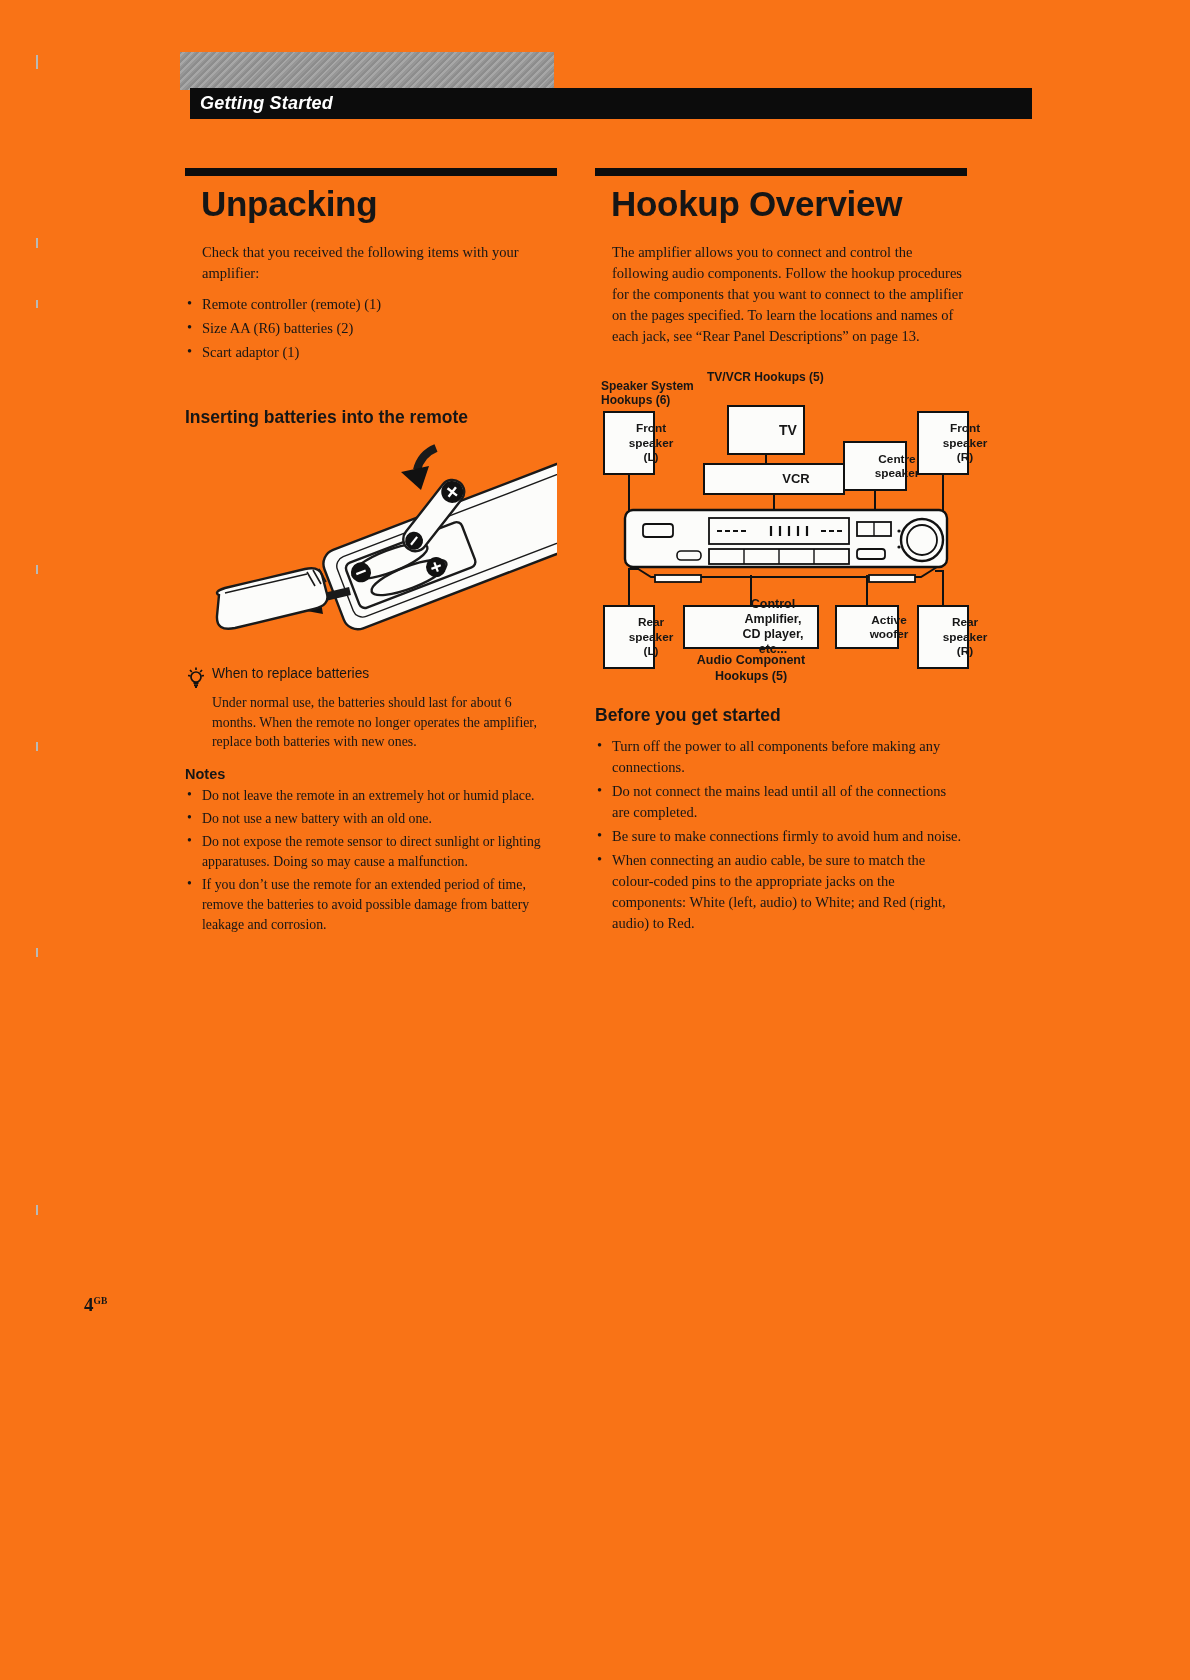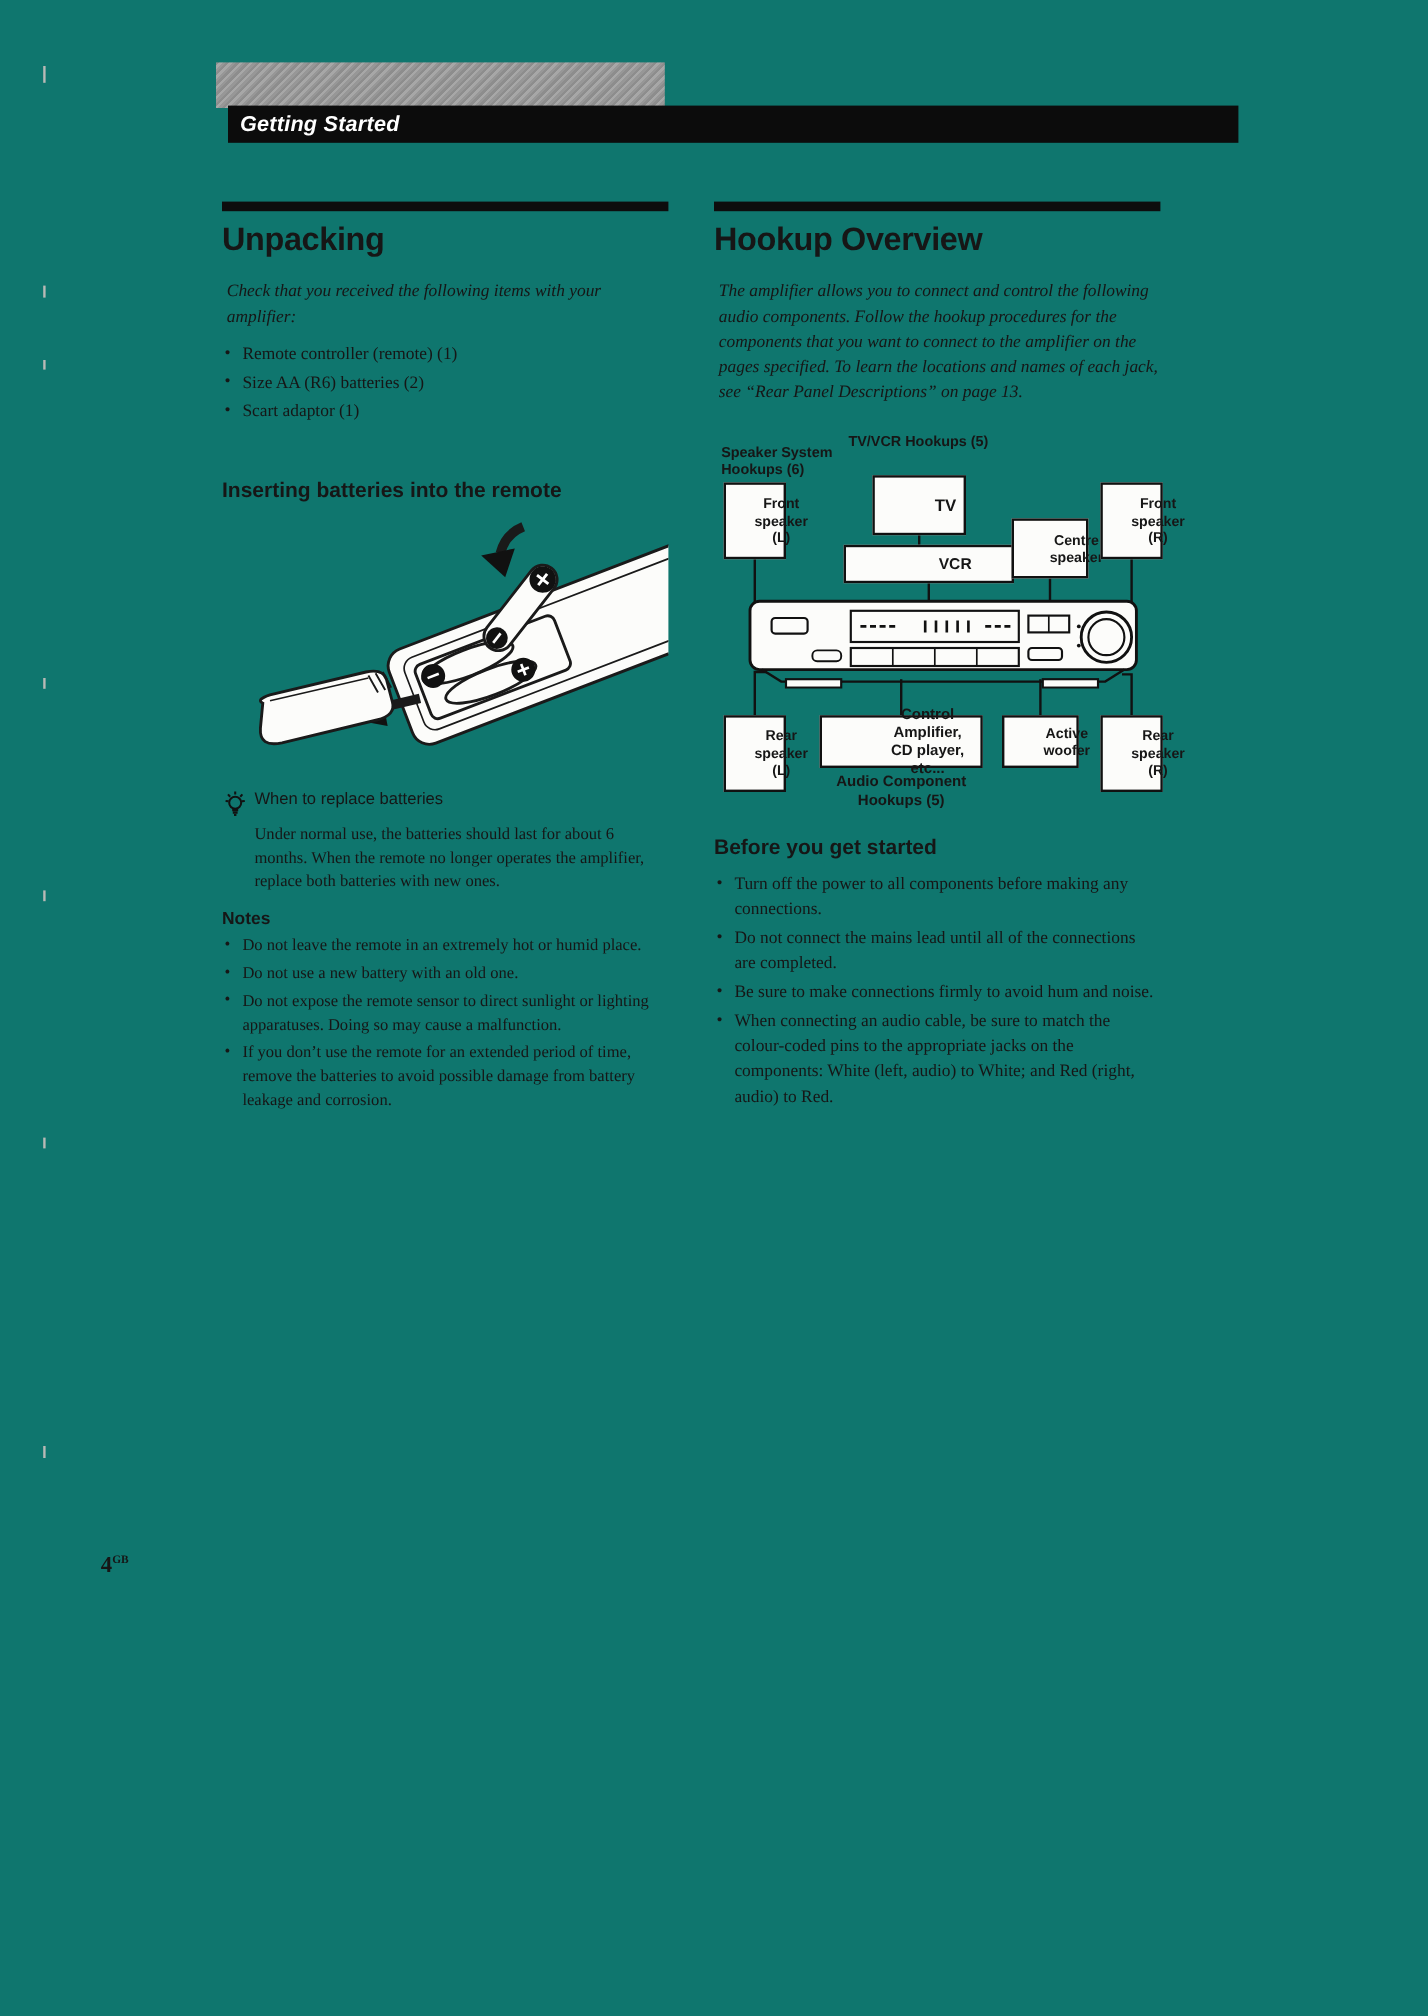--- a/index.html
+++ b/index.html
@@ -1,36 +1,36 @@
 <!DOCTYPE html>
 <html><head>
 <meta charset="utf-8">
 <style>
   html,body{margin:0;padding:0;background:#e8e8e6;}
-  #page{position:relative;width:1190px;height:1680px;background:#0f766e;overflow:hidden;
+  #page{position:relative;width:1190px;height:1680px;background:#f97316;overflow:hidden;
         font-family:"Liberation Serif",serif;color:#161616;}
   .abs{position:absolute;}
 
   
   .gray-block{left:180px;top:52px;width:374px;height:38px;
     background:repeating-linear-gradient(135deg,#8d8d8d 0 2px,#a7a7a7 2px 4px,#979797 4px 6px);}
   .header-bar{left:190px;top:88px;width:842px;height:31px;background:#0c0c0c;color:#ffffff;
     font-family:"Liberation Sans",sans-serif;font-style:italic;font-weight:bold;font-size:18px;
     line-height:31px;padding-left:10px;box-sizing:border-box;letter-spacing:.2px;}
 
   
   .col{width:372px;}
   #left-col{left:185px;top:168px;}
   #right-col{left:595px;top:168px;}
 
   .rule{height:8px;background:#0d0d0d;margin:0 0 8px 0;}
-  h1{font-family:"Liberation Sans",sans-serif;font-size:27px;font-weight:bold;margin:0 0 18px 0;
+  h1{font-family:"Liberation Sans",sans-serif;font-size:35px;font-weight:bold;margin:0 0 18px 16px;
      letter-spacing:-.3px;}
   h2{font-family:"Liberation Sans",sans-serif;font-size:17.5px;font-weight:bold;margin:30px 0 10px 0;}
-  p{font-size:14.5px;line-height:1.45;margin:0 0 10px 4px;font-style:italic;}
+  p{font-size:14.5px;line-height:1.45;margin:0 0 10px 17px;}
   ul{list-style:none;margin:4px 0 0 0;padding:0;font-size:14.5px;line-height:1.45;}
   li{position:relative;padding-left:17px;margin-bottom:3px;}
   li:before{content:"•";position:absolute;left:2px;top:-1px;}
 
   .small ul, .small li{font-size:13.8px;}
   .tip{margin-top:14px;}
   .tip-head{display:flex;align-items:flex-start;font-family:"Liberation Sans",sans-serif;
     font-weight:normal;font-size:13.8px;}
   .tip-head .bulb{margin:0 7px 0 2px;}
   .tip-body{font-size:13.8px;line-height:1.42;margin:2px 0 0 27px;}

